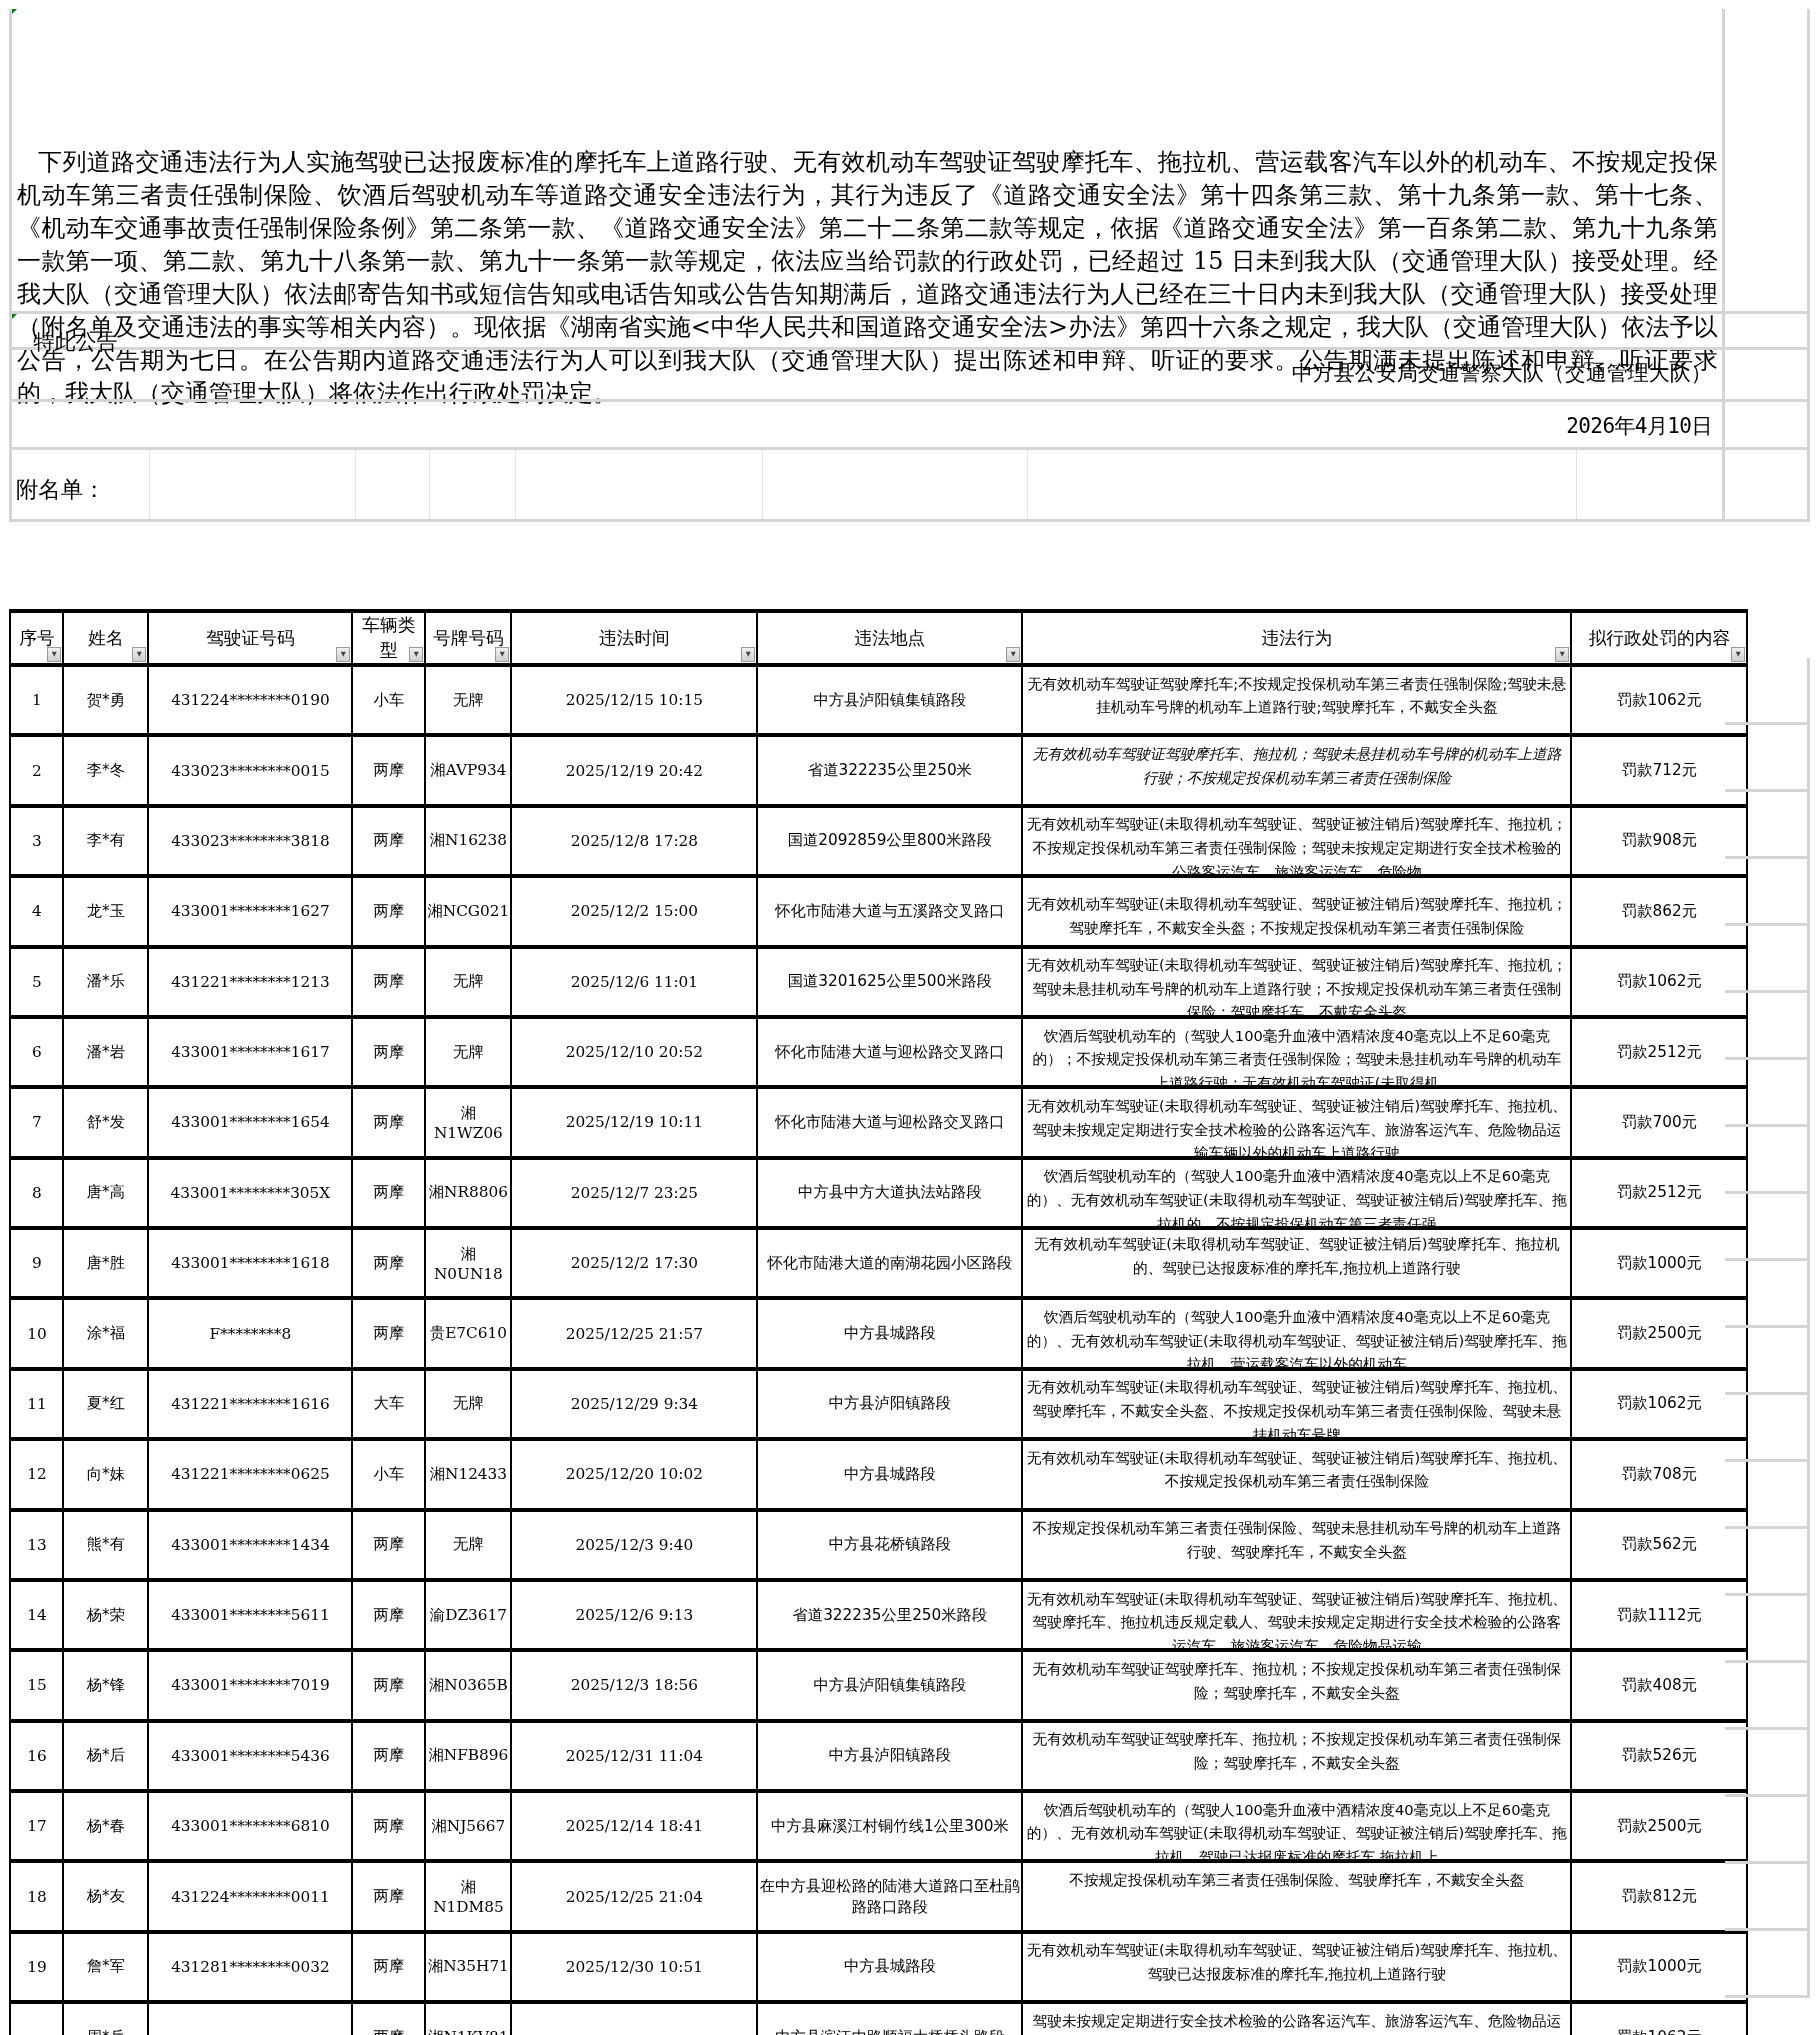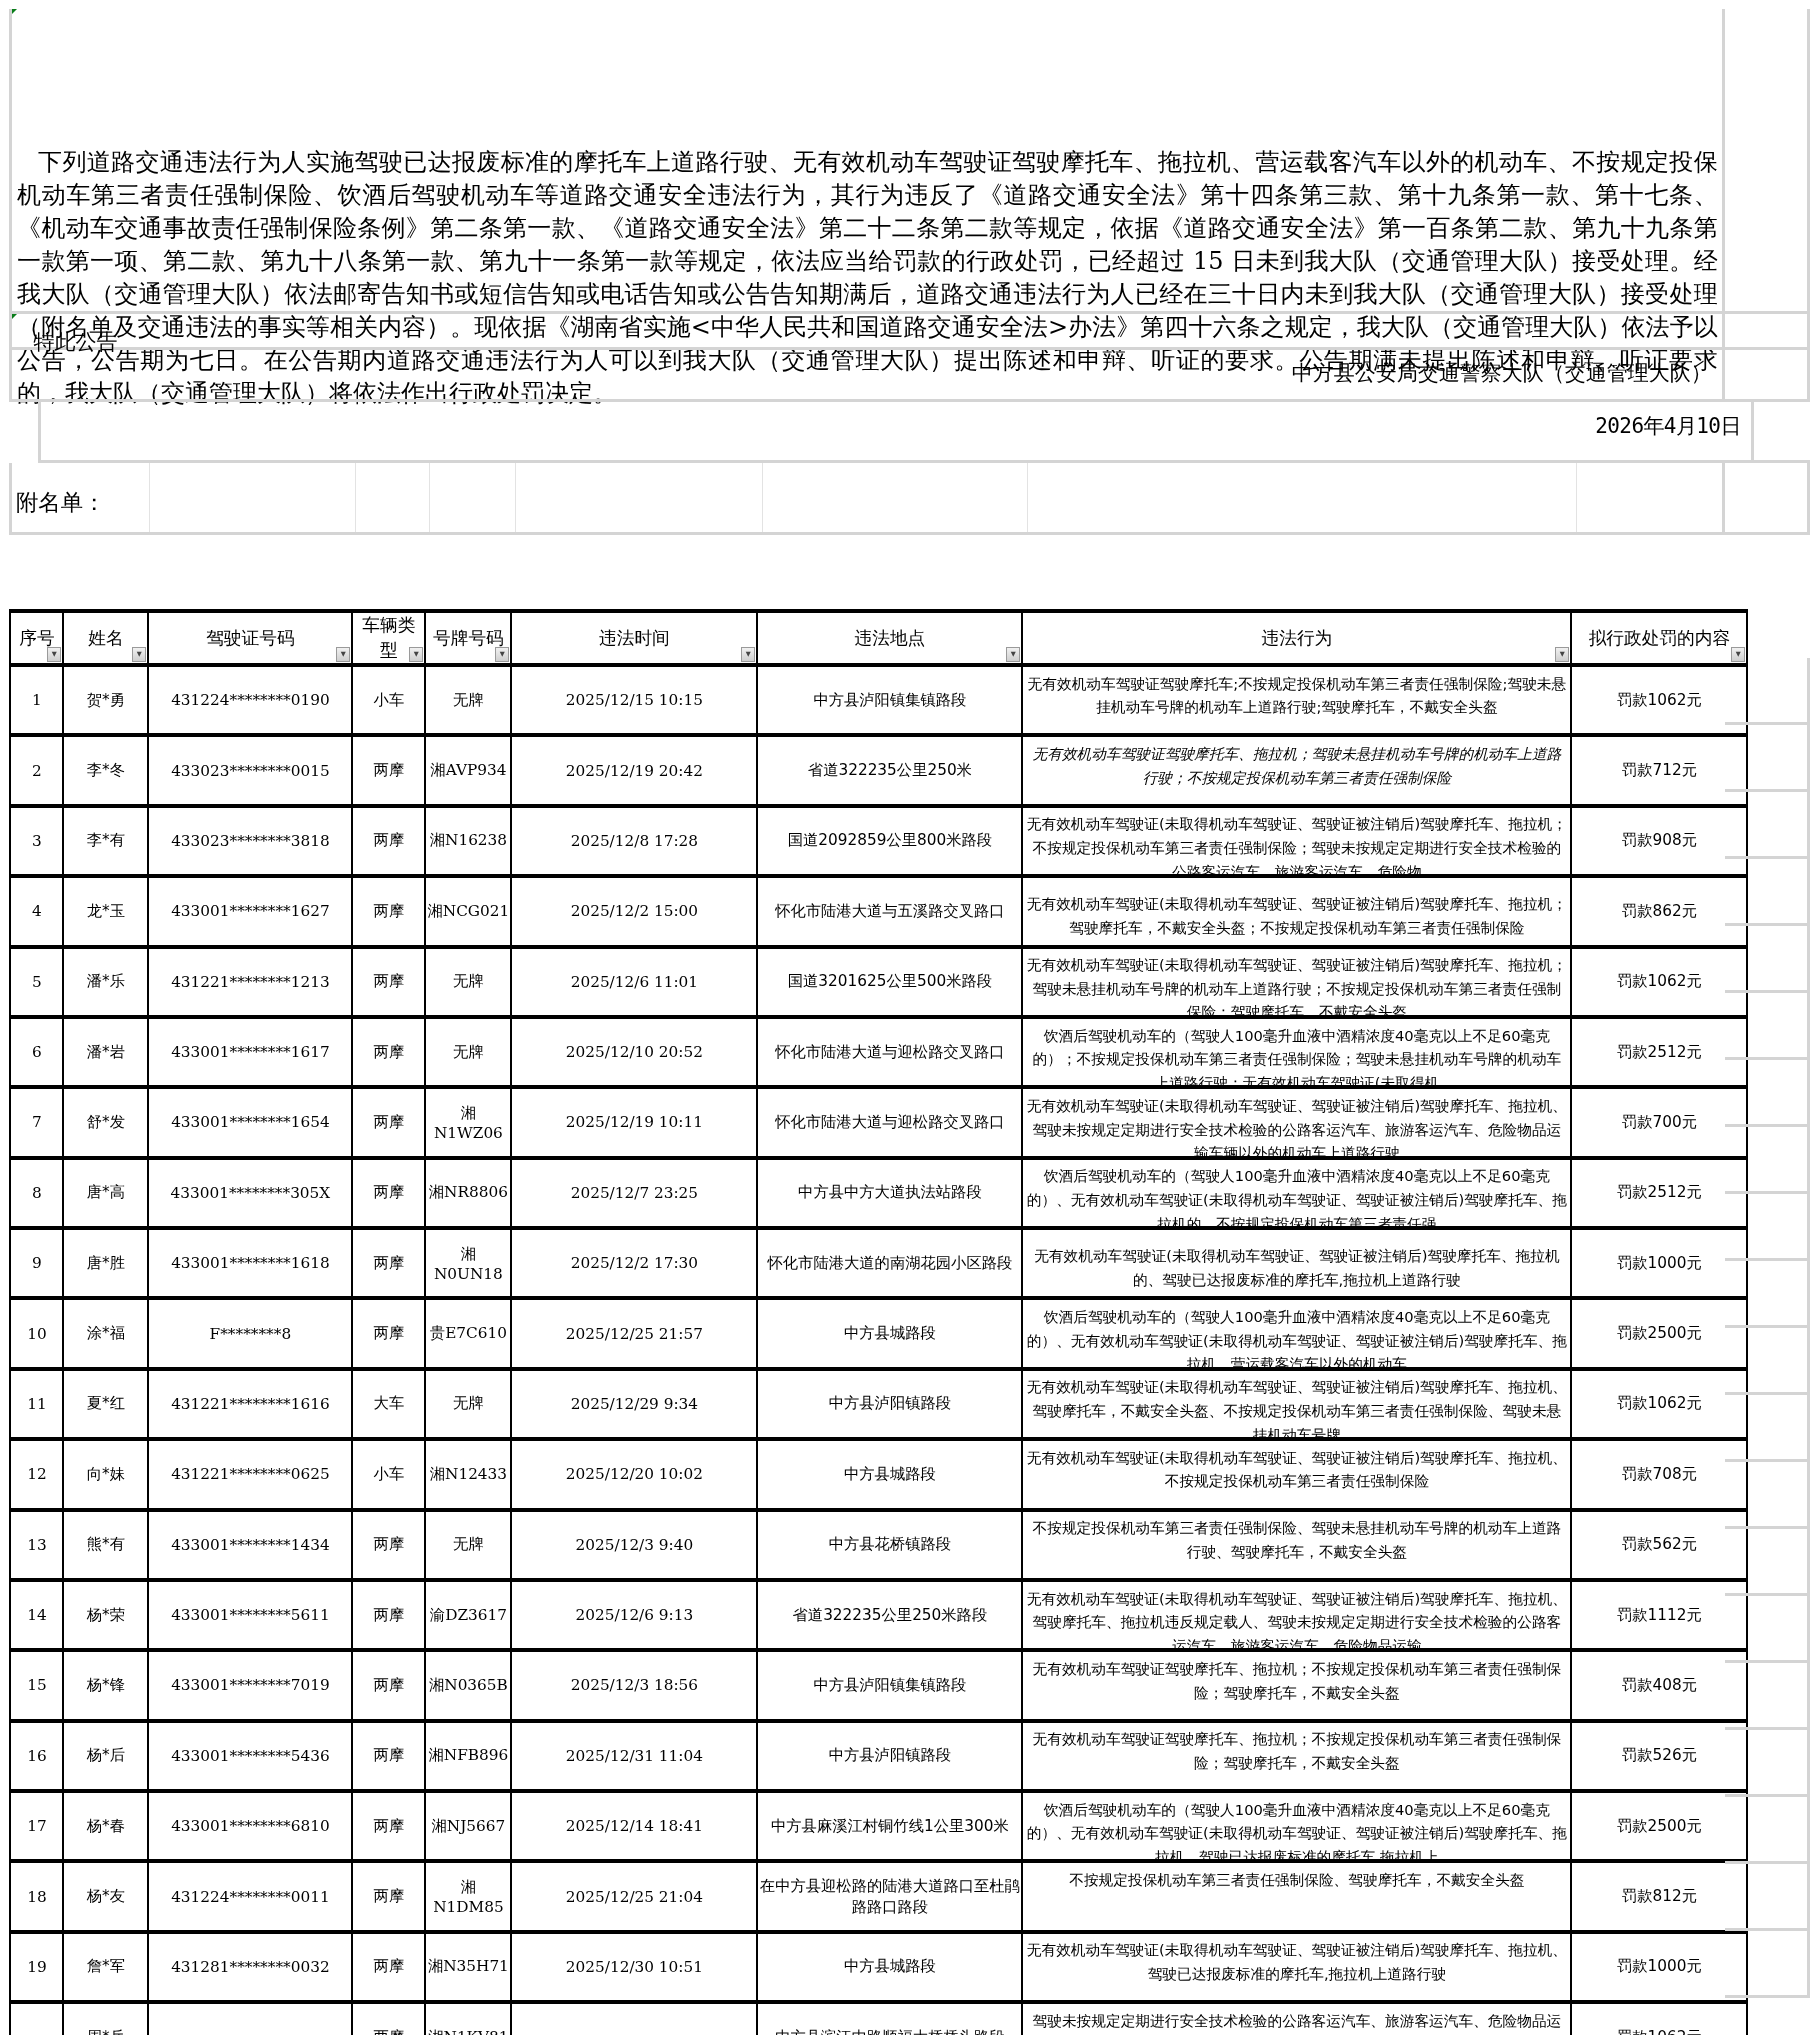--- a/index.html
+++ b/index.html
@@ -12,21 +12,21 @@
   .top-border { border-top:3.5px solid #d4d4d4; }
   .title { height:81px; }
   .title .txt { position:absolute; left:0; right:0; top:28px; text-align:center; font-family:"DejaVu Serif","Liberation Serif",serif; font-size:26px; }
   .para { height:305px; }
   .para .txt { position:absolute; left:4.7px; right:4.7px; top:137px; font-family:"DejaVu Serif","Liberation Serif",serif; font-size:24px; line-height:33px; text-indent:21px; text-align:justify; }
   .green-tri { position:absolute; left:0; top:0; width:0; height:0; border-top:5.9px solid #0a7d1a; border-right:5.9px solid transparent; }
   .notice { height:36px; }
   .notice .txt { position:absolute; left:21px; top:14px; font-family:"DejaVu Serif","Liberation Serif",serif; font-size:21px; }
   .sign { height:52px; }
   .sign .txt { position:absolute; right:10.6px; top:8.2px; font-family:"DejaVu Serif","Liberation Serif",serif; font-size:21px; }
-  .date { height:61px;margin-left:29px; }
+  .date { height:48px; }
   .date .txt { position:absolute; right:10.6px; top:9.4px; font-family:"DejaVu Sans Mono","Liberation Mono",monospace; font-size:21px; letter-spacing:-0.6px; }
   .annex { height:72px; }
   .annex .txt { position:absolute; left:3.5px; top:23.6px; font-family:"DejaVu Serif","Liberation Serif",serif; font-size:22.4px; }
   .annex .vline { position:absolute; top:0; bottom:0; border-left:1.2px solid #e3e3e3; }
 
   table.data { position:absolute; left:9.4px; top:609px; border-collapse:collapse; table-layout:fixed; }
   table.data th, table.data td { border:2.4px solid #000; padding:0; text-align:center; vertical-align:middle; overflow:hidden; position:relative; }
   table.data thead th { height:44px; font-weight:normal; font-family:"DejaVu Serif","Liberation Serif",serif; font-size:17.7px; line-height:25px; border-top:4.7px solid #000; border-bottom:4.7px solid #000; }
   table.data tbody td { height:64px; }
   table.data tbody tr { border-bottom:4.7px solid #000; }
@@ -563,21 +563,21 @@
             <span>2025/12/2 17:30</span>
           </div>
         </td>
         <td>
           <div class="cellwrap sans">
             <span>怀化市陆港大道的南湖花园小区路段</span>
           </div>
         </td>
         <td>
           <div class="cellwrap act">
-            <span style="padding-top: 13px;">无有效机动车驾驶证(未取得机动车驾驶证、驾驶证被注销后)驾驶摩托车、拖拉机的、驾驶已达报废标准的摩托车,拖拉机上道路行驶</span>
+            <span style="padding-top: 1px;">无有效机动车驾驶证(未取得机动车驾驶证、驾驶证被注销后)驾驶摩托车、拖拉机的、驾驶已达报废标准的摩托车,拖拉机上道路行驶</span>
           </div>
         </td>
         <td>
           <div class="cellwrap sans">
             <span>罚款1000元</span>
           </div>
         </td>
       </tr>
       <tr>
         <td>

